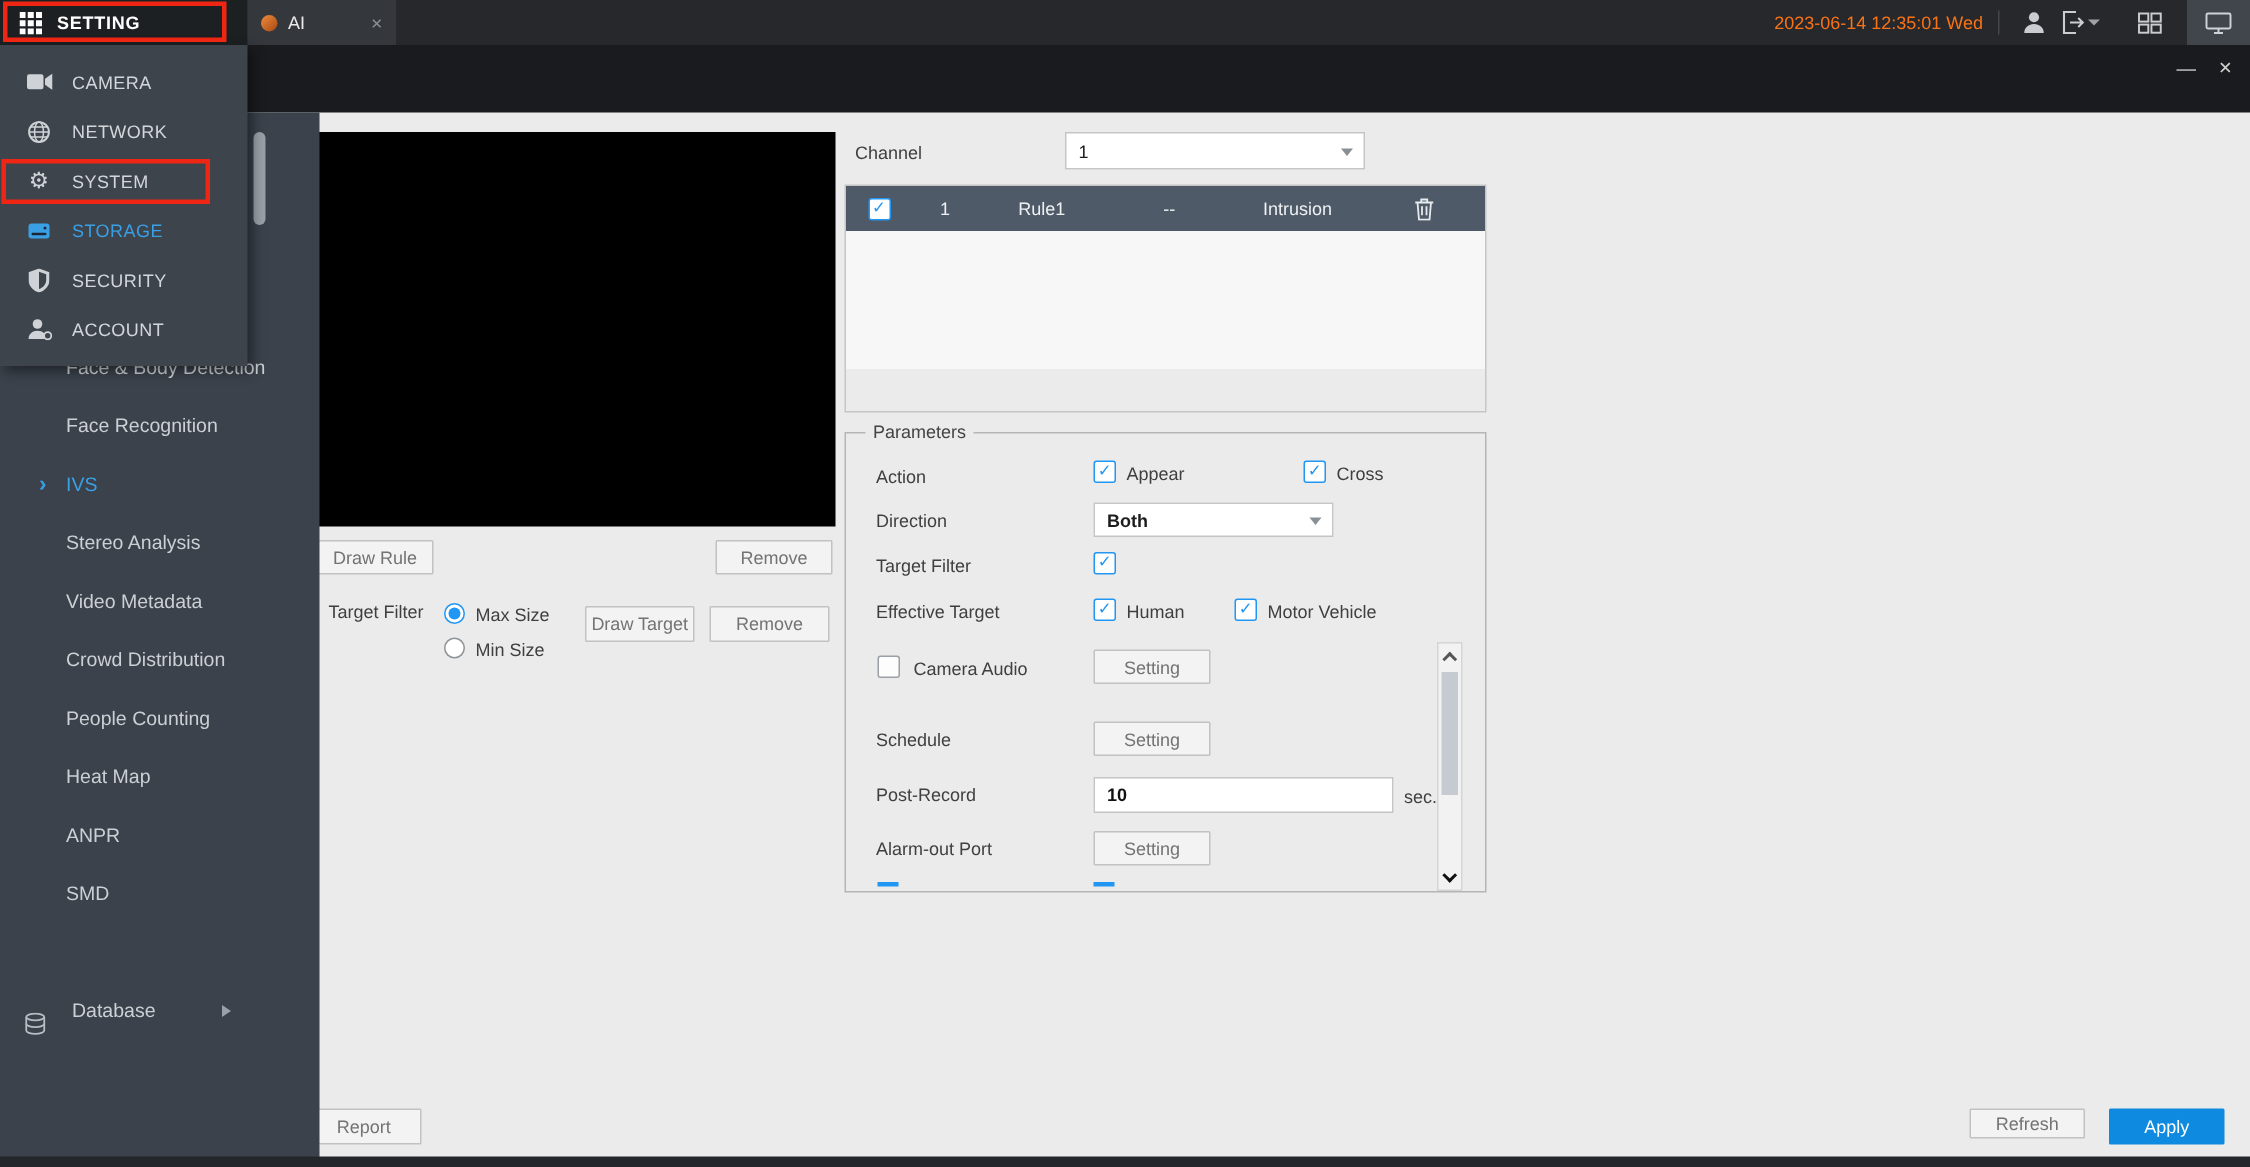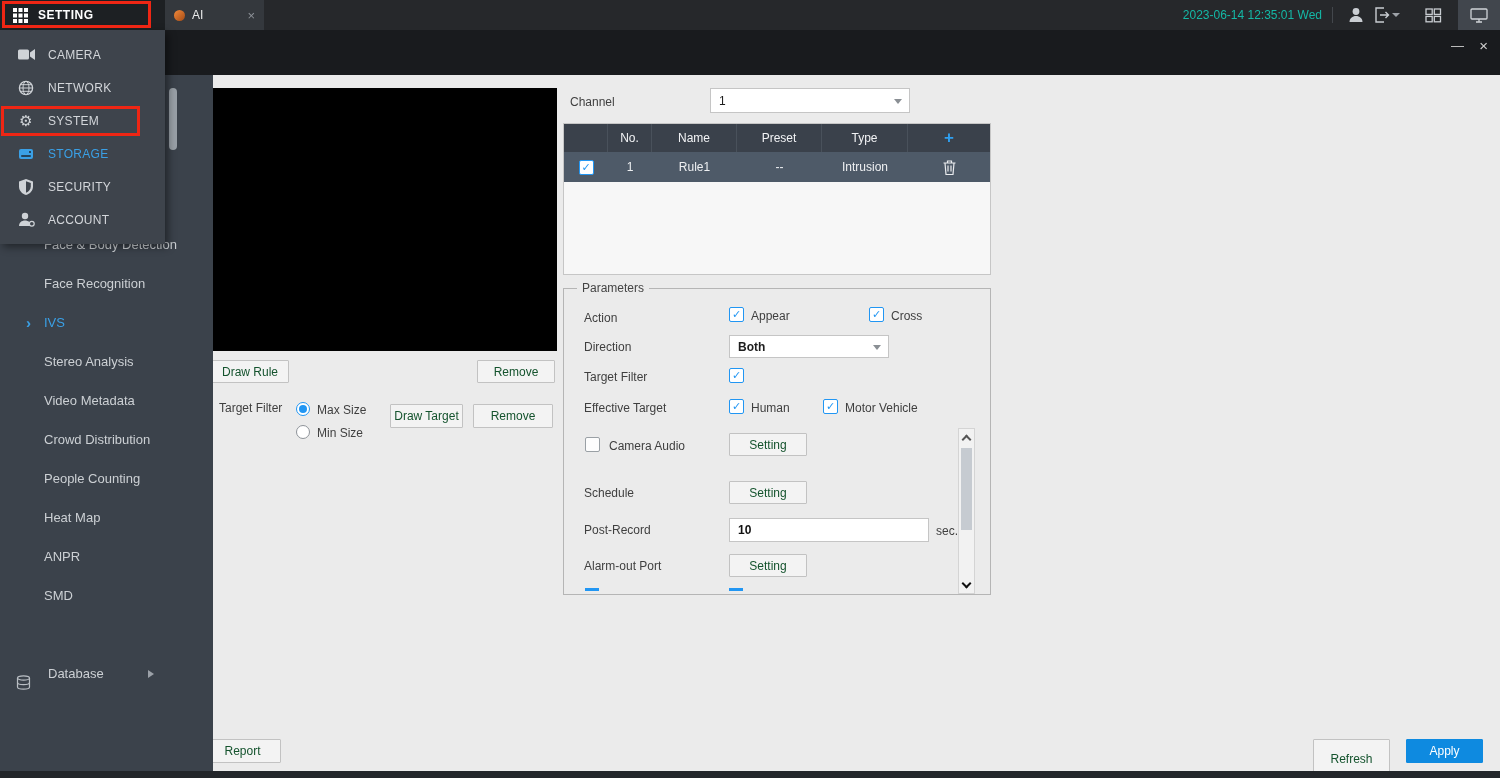--- a/index.html
+++ b/index.html
@@ -10,21 +10,21 @@
   
   .topbar{position:absolute;left:0;top:0;width:1500px;height:30px;background:#26282b;z-index:20}
   .tb-setting{position:absolute;left:0;top:0;width:165px;height:30px;background:#1d2023;
     display:flex;align-items:center;gap:10px;padding-left:13px;cursor:pointer}
   .tb-setting-label{color:#fff;font-weight:bold;letter-spacing:.5px}
   .tb-tab{position:absolute;left:165px;top:0;width:99px;height:30px;background:#34383d;
     display:flex;align-items:center;gap:7px;padding:0 9px;cursor:pointer}
   .tb-tab .tab-label{color:#e8e9ea}
   .tab-dot{width:11px;height:11px;border-radius:50%;background:linear-gradient(135deg,#f28a3c,#a34a14)}
   .tab-close{margin-left:auto;color:#8d9298;font-size:13px;cursor:pointer}
-  .tb-datetime{position:absolute;right:178px;top:0;line-height:30px;color:#14b8a6}
+  .tb-datetime{position:absolute;right:178px;top:0;line-height:30px;color:#f97316}
   .tb-sep{position:absolute;left:1332px;top:7px;width:1px;height:16px;background:#43474c}
   .tb-icon{position:absolute;top:0;height:30px;display:flex;align-items:center;justify-content:center;cursor:pointer}
   .tb-user{left:1344px;width:24px}
   .tb-logout{left:1374px;width:26px}
   .caret-down{width:0;height:0;border-left:4px solid transparent;border-right:4px solid transparent;
     border-top:4px solid #9da2a8;margin-left:2px}
   .tb-screens{left:1420px;width:26px}
   .tb-display{left:1458px;width:42px;background:#41464d}
 
   
@@ -57,21 +57,21 @@
   
   .annot{position:absolute;border:3px solid #ef2614;z-index:60;pointer-events:none}
 
   
   .content-bg{position:absolute;left:187px;top:75px;width:1313px;height:703px;background:#ebebeb}
   .bottom-strip{position:absolute;left:0;top:771px;width:1500px;height:7px;background:#23262a;z-index:7}
   .lbl{position:absolute;white-space:nowrap;color:#3f3f3f}
   .preview{position:absolute;left:207px;top:88px;width:350px;height:263px;background:#000}
 
   .btn{position:absolute;display:flex;align-items:center;justify-content:center;background:#f3f3f3;
-    border:1px solid #c2c2c2;color:#14532d;font-size:12px;cursor:pointer;border-radius:1px}
+    border:1px solid #c2c2c2;color:#737373;font-size:12px;cursor:pointer;border-radius:1px}
   .btn.primary{background:#0e8ae0;border-color:#0e8ae0;color:#fff}
 
   .select{position:absolute;background:#fff;border:1px solid #c5c5c5;display:flex;align-items:center;
     padding:0 22px 0 8px;color:#1d1d1d;cursor:pointer}
   .select .arrow{position:absolute;right:7px;top:50%;margin-top:-2px;width:0;height:0;
     border-left:4px solid transparent;border-right:4px solid transparent;border-top:5px solid #8a8f94}
   .select .val.bold{font-weight:bold}
 
   .cb{position:absolute;width:15px;height:15px;border-radius:2px;cursor:pointer}
   .cb.on{background:#fff;border:1px solid #2196f3}
@@ -276,38 +276,20 @@
       <span>Remove</span>
     </div>
 
   <div class="lbl" style="left:570px;top:95px">Channel</div>
   <div class="select" style="left:710px;top:88px;width:200px;height:25px">
     <span class="val">1</span>
     <span class="arrow"></span>
   </div>
 
   <div class="table">
-    <div class="thead">
-      <div class="th" style="width:44px"></div>
-      <div class="th" style="width:44px">
-          <span>No.</span>
-        </div>
-      <div class="th" style="width:85px">
-          <span>Name</span>
-        </div>
-      <div class="th" style="width:85px">
-          <span>Preset</span>
-        </div>
-      <div class="th" style="width:86px">
-          <span>Type</span>
-        </div>
-      <div class="th add" style="width:82px">
-          <span>+</span>
-        </div>
-    </div>
     <div class="trow">
       <div class="td" style="width:44px">
           <span class="cb on" style="position:relative;left:auto;top:auto"></span>
         </div>
       <div class="td" style="width:44px">
           <span>1</span>
         </div>
       <div class="td" style="width:85px">
           <span>Rule1</span>
         </div>
@@ -383,21 +365,21 @@
       <div class="vs-thumb"></div>
       <div class="vs-btn vs-down">
           <span class="chev-down"></span>
         </div>
     </div>
   </div>
 
   <div class="btn" style="left:204px;top:739px;width:77px;height:24px">
       <span>Report</span>
     </div>
-  <div class="btn" style="left:1313px;top:739px;width:77px;height:40px">
+  <div class="btn" style="left:1313px;top:739px;width:77px;height:20px">
       <span>Refresh</span>
     </div>
   <div class="btn primary" style="left:1406px;top:739px;width:77px;height:24px">
       <span>Apply</span>
     </div>
 
   <div class="bottom-strip"></div>
 </div>
 
 </body></html>

